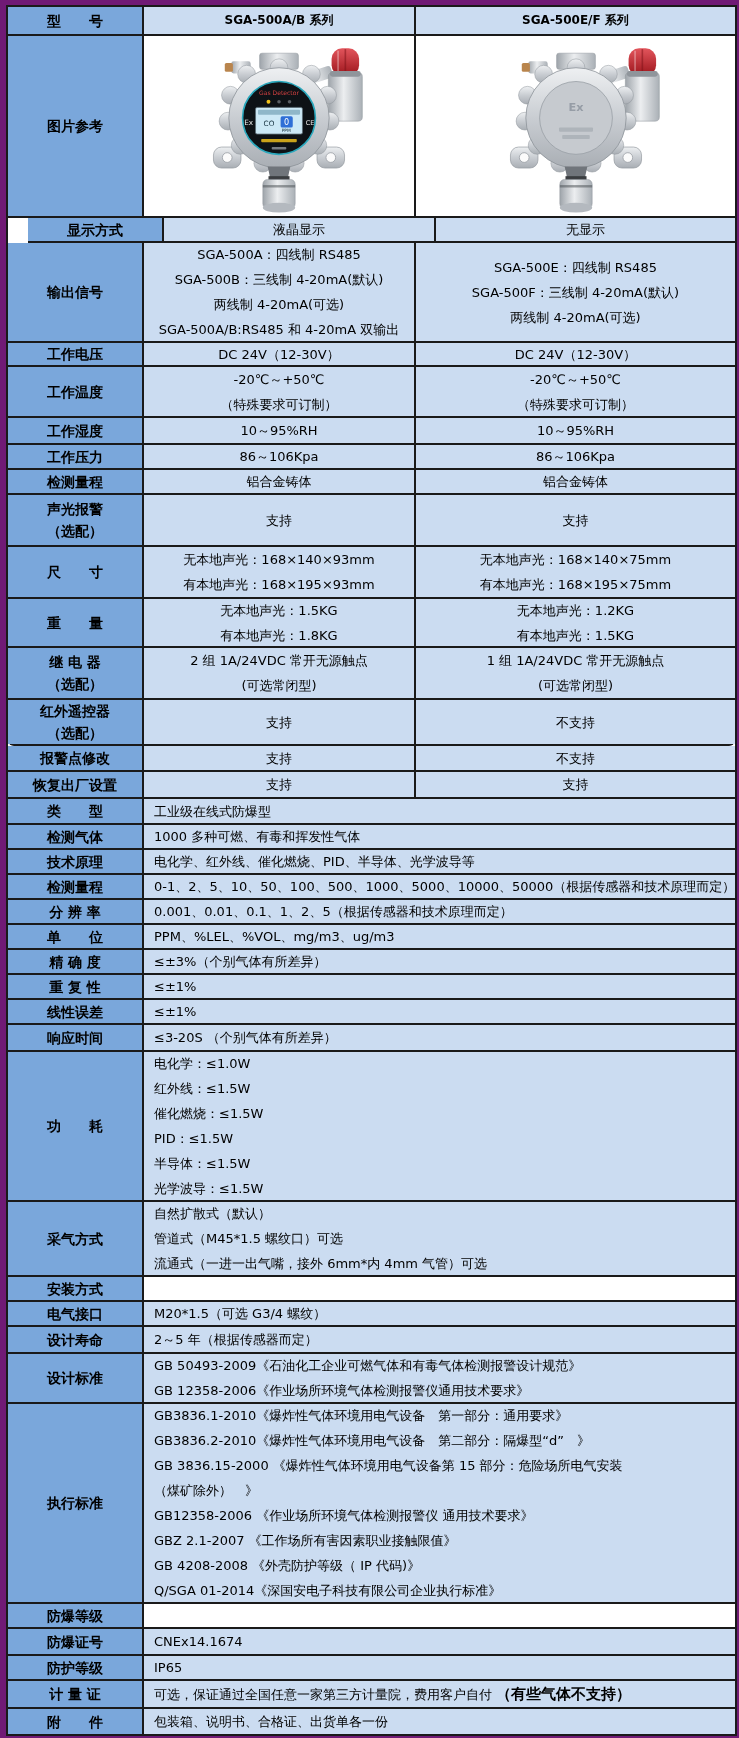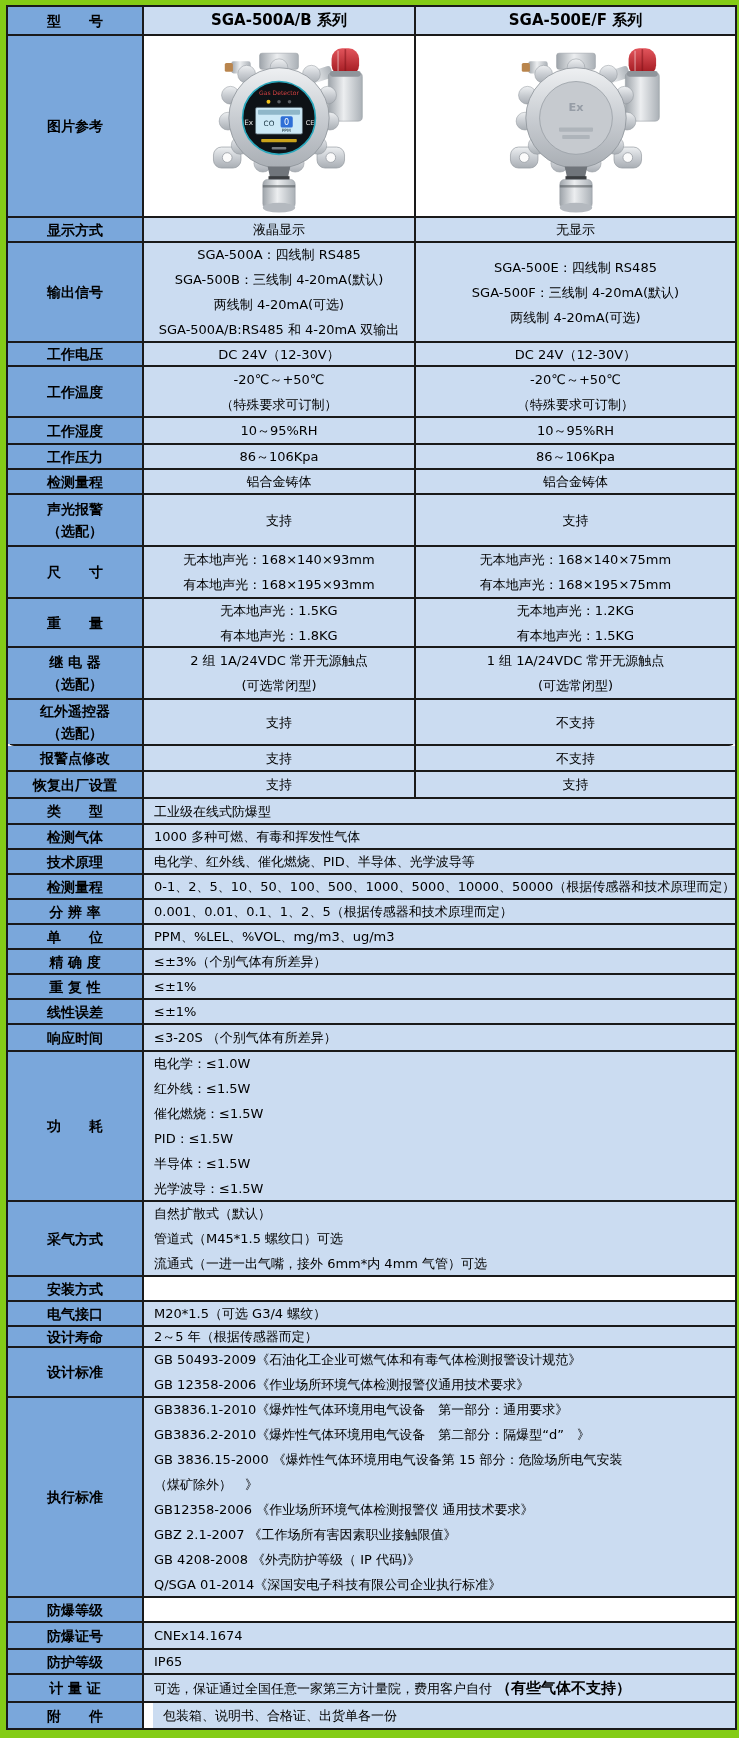--- a/index.html
+++ b/index.html
@@ -3,36 +3,36 @@
 <meta charset="utf-8">
 <style>
   :root{
     --label-bg:#7aa7db;
     --cell-bg:#cbdcf1;
     --border:#1a1a1a;
     --red:#c4242c;
   }
   html,body{margin:0;padding:0;}
   body{background:#ffffff;font-family:"DejaVu Sans","Liberation Sans",sans-serif;color:#000;}
-  .page{position:relative;width:739px;height:1738px;background:#84cc16;overflow:hidden;}
+  .page{position:relative;width:739px;height:1738px;background:#701a75;overflow:hidden;}
   .tbl{position:absolute;left:6px;top:5px;width:731px;border:2px solid var(--border);box-sizing:border-box;background:#fff;}
   .row{display:flex;border-bottom:2px solid var(--border);box-sizing:border-box;align-items:stretch;}
-  .row:last-child{border-bottom:none;gap:9px;}
+  .row:last-child{border-bottom:none;}
   .lc{flex:0 0 136px;width:136px;box-sizing:border-box;border-right:2px solid var(--border);
       background:var(--label-bg);display:flex;flex-direction:column;justify-content:center;align-items:center;
       font-weight:bold;font-size:14px;line-height:22px;text-align:center;}
   .vc{background:var(--cell-bg);display:flex;flex-direction:column;justify-content:center;align-items:center;
       font-size:13px;line-height:25px;overflow:hidden;box-sizing:border-box;}
   .vc.c1{flex:0 0 270px;width:270px;}
   .vc.c2{flex:1;border-left:2px solid var(--border);}
   .vc.span{flex:1;align-items:flex-start;padding-left:10px;padding-right:4px;text-align:left;}
   .vline{white-space:nowrap;}
   .note{font-size:15px;font-weight:bold;margin-left:4px;}
   .header-row{height:29px;}
-  .header-row .vc{font-weight:bold;font-size:15px;}
+  .header-row .vc{font-weight:bold;font-size:12px;}
   .img-row{height:182px;}
   .img-row .vc{background:#ffffff;justify-content:center;}
   .devwrap{display:flex;justify-content:center;align-items:center;height:100%;}
   svg text{font-family:"DejaVu Sans","Liberation Sans",sans-serif;}
 </style>
 </head>
 <body>
 
 <div class="page">
   <div class="tbl">
@@ -184,21 +184,21 @@
               <rect x="105" y="176" width="40" height="36" rx="6" fill="url(#gcyl)" stroke="#8d939a" stroke-width="0.6"></rect>
               <rect x="105" y="183" width="40" height="3" fill="#4e5357" opacity="0.55"></rect>
               <ellipse cx="125" cy="211" rx="20" ry="6" fill="#b4b9bf"></ellipse>
             </g>
           </svg>
         </div>
       </div>
     </div>
 
     <div id="spec-rows">
-        <div class="row" style="height: 25px;">
+        <div class="row" style="height: 25px; margin-left: 20px;">
           <div class="lc">
             <div class="lline">显示方式</div>
           </div>
           <div class="vc c1">
             <div class="vline">液晶显示</div>
           </div>
           <div class="vc c2">
             <div class="vline">无显示</div>
           </div>
         </div>
@@ -470,21 +470,21 @@
           </div>
         </div>
         <div class="row" style="height: 25px;">
           <div class="lc">
             <div class="lline">电气接口</div>
           </div>
           <div class="vc span">
             <div class="vline">M20*1.5（可选 G3/4 螺纹）</div>
           </div>
         </div>
-        <div class="row" style="height: 21px;">
+        <div class="row" style="height: 27px;">
           <div class="lc">
             <div class="lline">设计寿命</div>
           </div>
           <div class="vc span">
             <div class="vline">2～5 年（根据传感器而定）</div>
           </div>
         </div>
         <div class="row" style="height: 50px;">
           <div class="lc">
             <div class="lline">设计标准</div>

